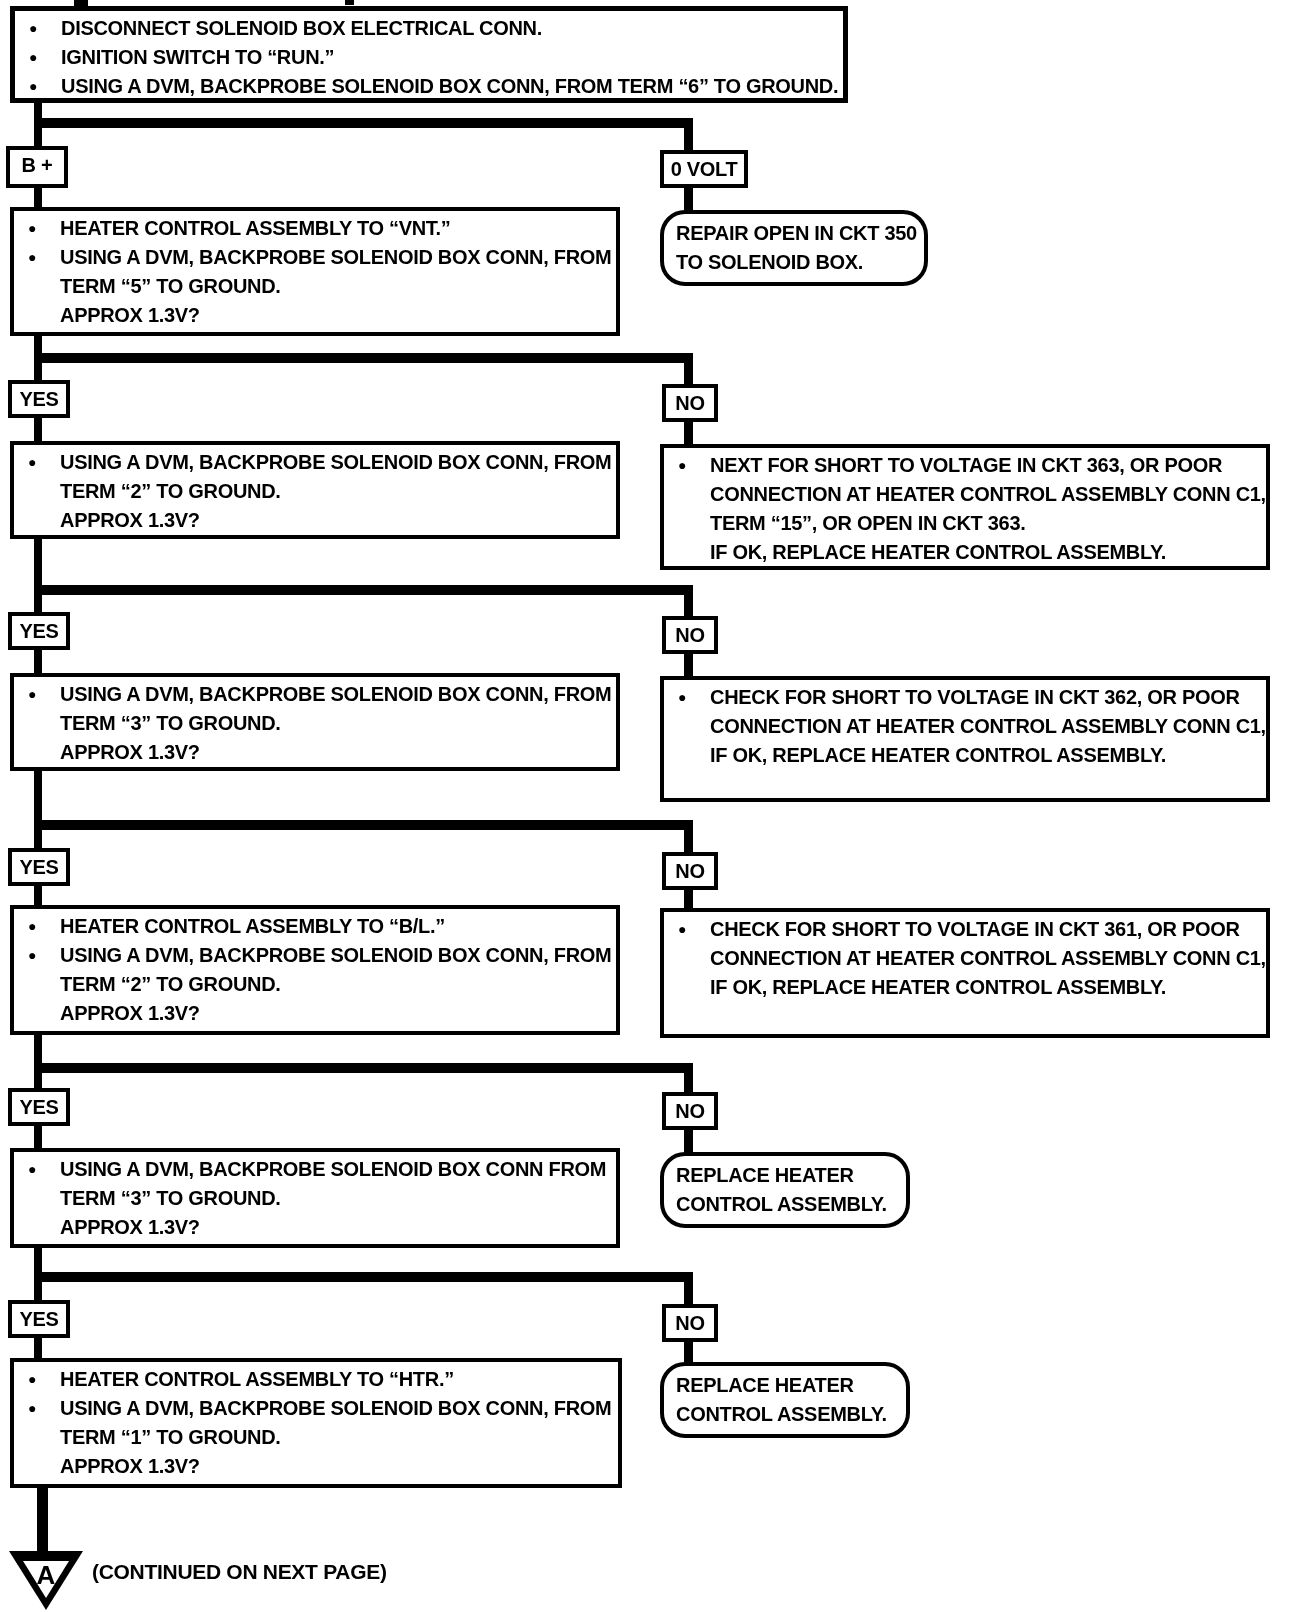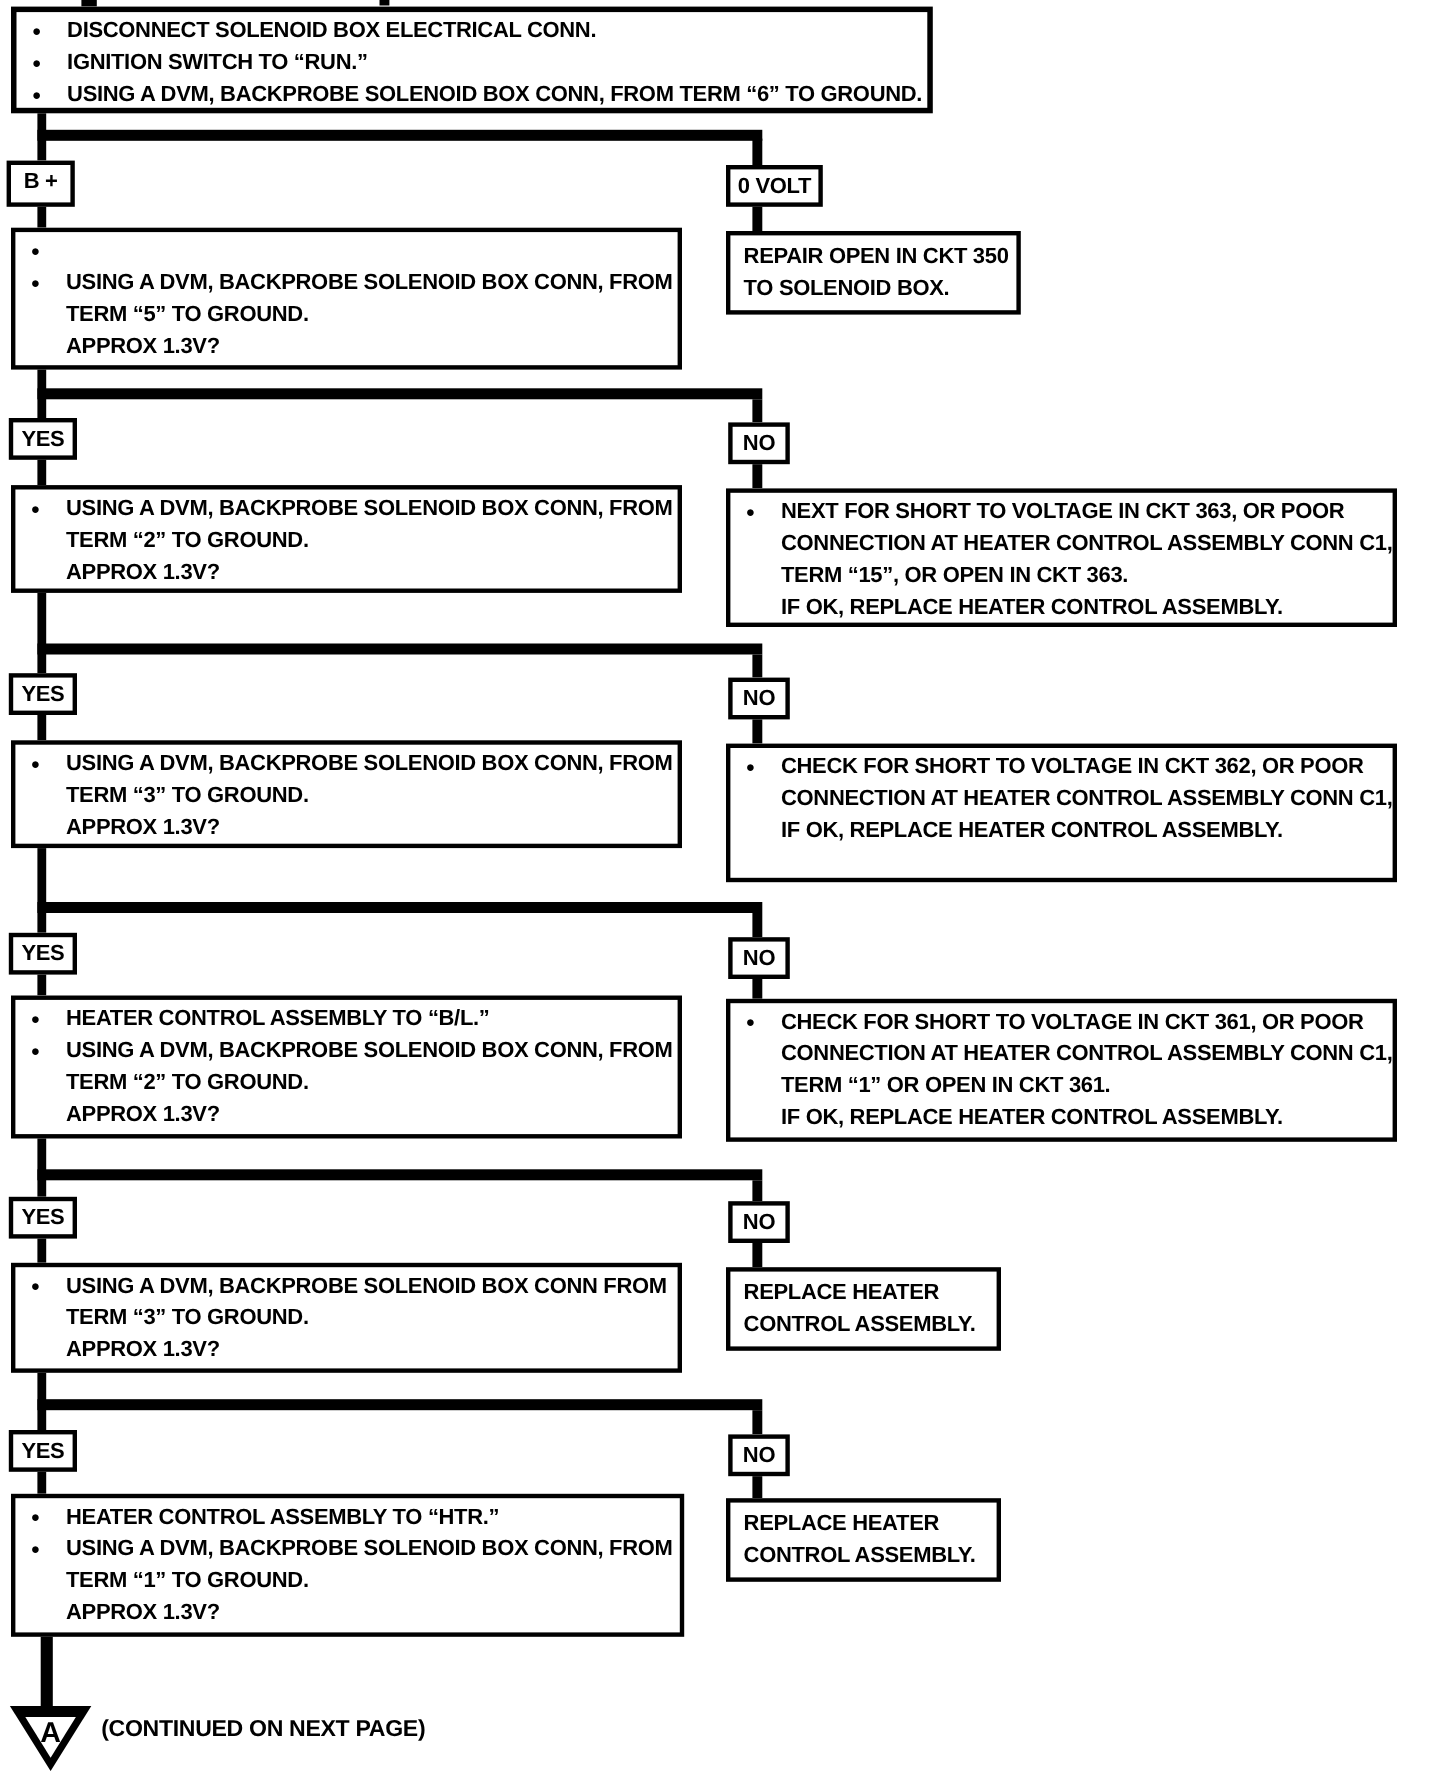--- a/index.html
+++ b/index.html
@@ -16,21 +16,21 @@
     position:absolute;
     border:4px solid #000;
     background:#fff;
     box-sizing:border-box;
     padding:3px 8px 0 14px;
     letter-spacing:-0.3px;
   }
   .box.thick{border-width:5px;}
   .ln{display:flex;line-height:29px;font-size:20px;white-space:nowrap;}
   .blt{width:32px;flex:0 0 32px;font-size:14px;line-height:29px;}
-  .plain{padding:5px 8px 0 12px;}
+  .plain{padding:5px 8px 0 12px;border-radius:25px;}
   .stub{
     position:absolute;
     border:4px solid #000;
     background:#fff;
     box-sizing:border-box;
     text-align:center;
     font-size:20px;
     letter-spacing:-0.3px;
   }
   .stub .cap{display:block;line-height:31px;}
@@ -76,20 +76,21 @@
   <div class="stub" style="left:660px;top:150px;width:88px;height:38px;">
     <span class="cap">0 VOLT</span>
   </div>
 
   <div class="vline" style="left:34px;top:188px;width:8px;height:19px;"></div>
   <div class="vline" style="left:684px;top:188px;width:9px;height:22px;"></div>
 
   <div class="box" style="left:10px;top:207px;width:610px;height:129px;">
       <div class="ln">
         <span class="blt">●</span>
+        <span class="txt">HEATER CONTROL ASSEMBLY TO “VNT.”</span>
       </div>
       <div class="ln">
         <span class="blt">●</span>
         <span class="txt">USING A DVM, BACKPROBE SOLENOID BOX CONN, FROM</span>
       </div>
       <div class="ln">
         <span class="blt"></span>
         <span class="txt">TERM “5” TO GROUND.</span>
       </div>
       <div class="ln">
@@ -232,21 +233,20 @@
       <div class="ln">
         <span class="blt">●</span>
         <span class="txt">CHECK FOR SHORT TO VOLTAGE IN CKT 361, OR POOR</span>
       </div>
       <div class="ln">
         <span class="blt"></span>
         <span class="txt">CONNECTION AT HEATER CONTROL ASSEMBLY CONN C1,</span>
       </div>
       <div class="ln">
         <span class="blt"></span>
-        <span class="txt">TERM “1” OR OPEN IN CKT 361.</span>
       </div>
       <div class="ln">
         <span class="blt"></span>
         <span class="txt">IF OK, REPLACE HEATER CONTROL ASSEMBLY.</span>
       </div>
     </div>
 
   <div class="vline" style="left:34px;top:1035px;width:8px;height:53px;"></div>
   <div class="hline" style="left:34px;top:1063px;width:659px;height:10px;"></div>
   <div class="vline" style="left:684px;top:1073px;width:9px;height:19px;"></div>

